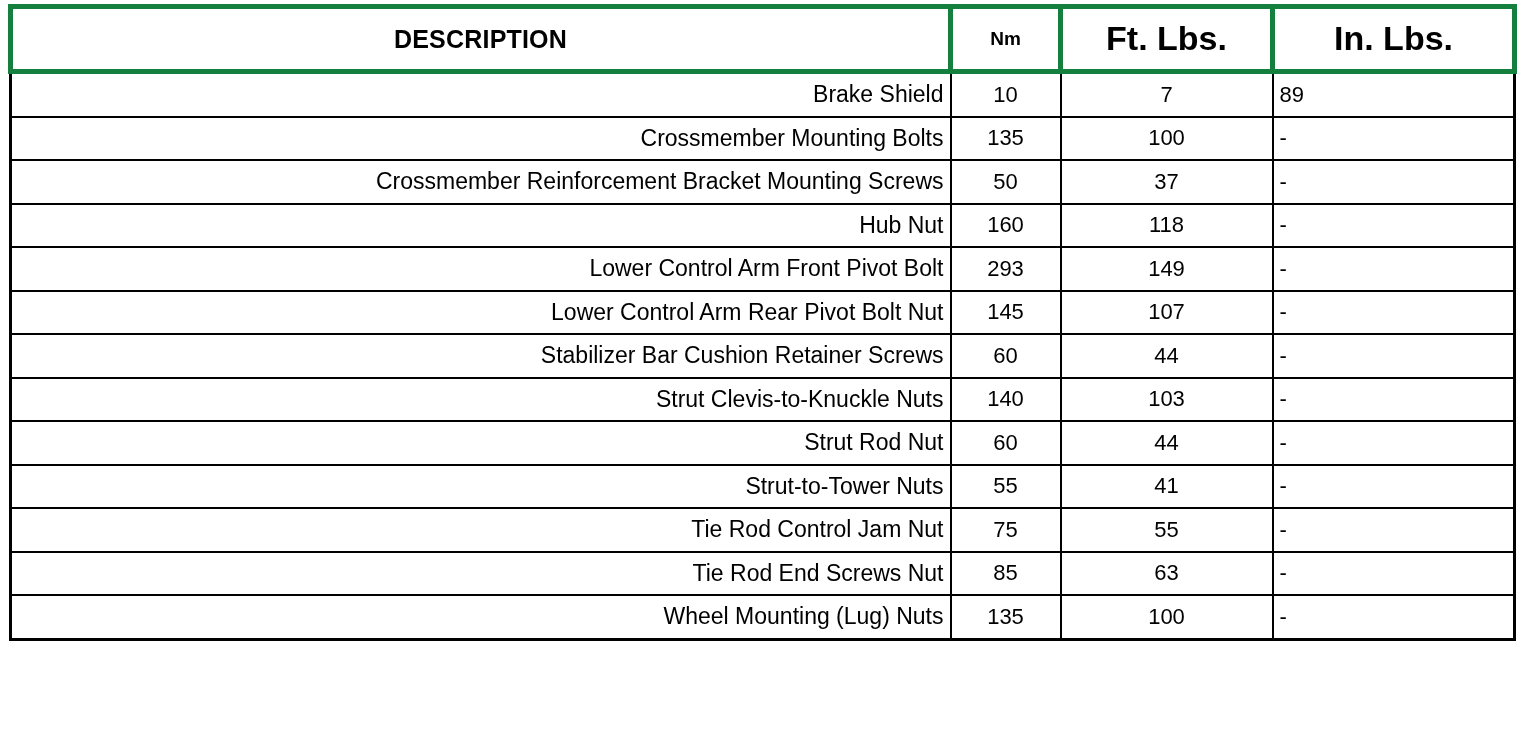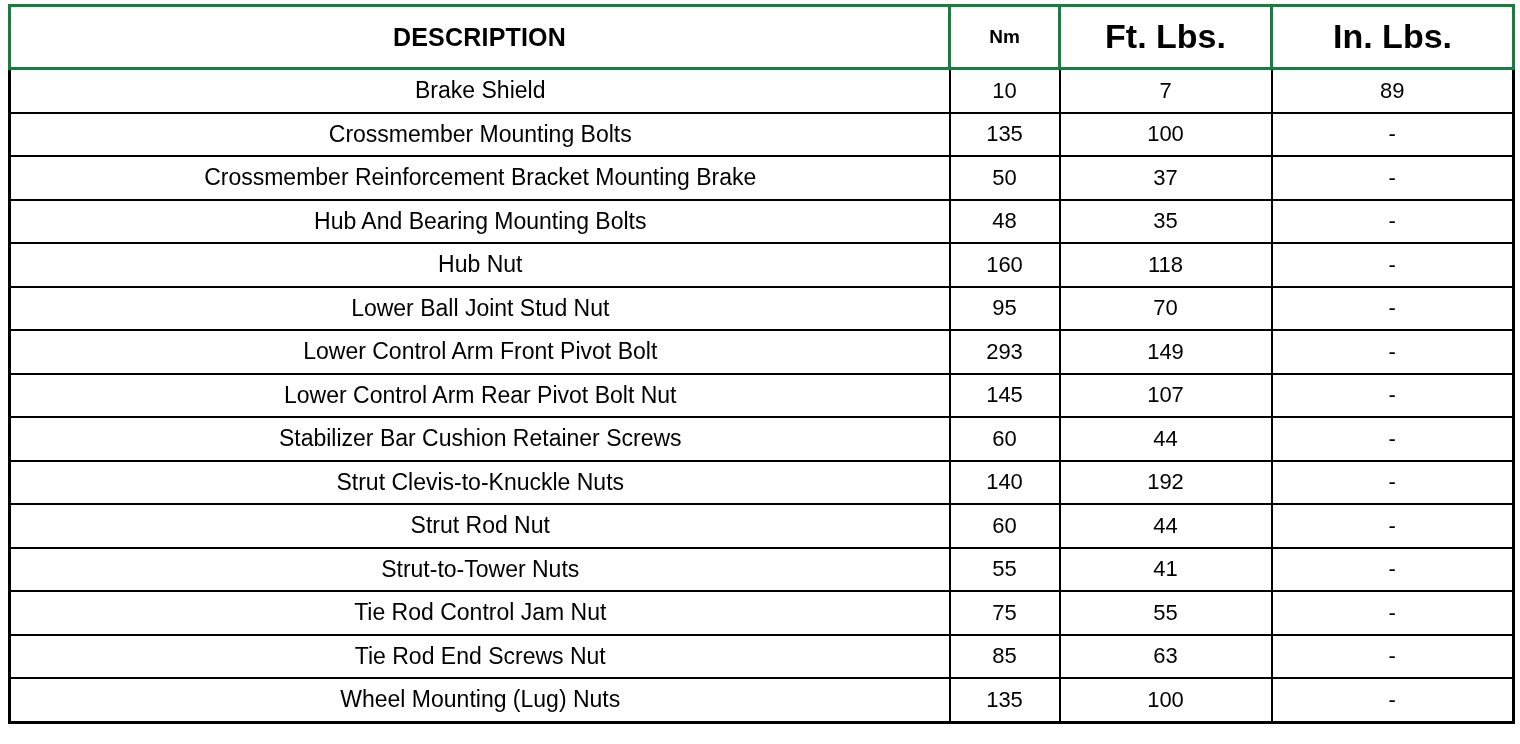--- a/index.html
+++ b/index.html
@@ -25,21 +25,21 @@
     width: 1504px;
     table-layout: fixed;
     border: 3px solid #000;
   }
   table.torque-table col.c-desc { width: 940px; }
   table.torque-table col.c-nm   { width: 110px; }
   table.torque-table col.c-ft   { width: 212px; }
   table.torque-table col.c-in   { width: 242px; }
 
   thead th {
-    border: 3px solid #15803d;
+    border: 5px solid #15803d;
     font-weight: bold;
     padding: 2px 4px;
     vertical-align: middle;
   }
   thead th.h-desc {
     text-align: center;
     font-size: 25px;
     letter-spacing: 0.2px;
     height: 56px;
   }
@@ -54,29 +54,28 @@
   }
 
   tbody td {
     border: 2px solid #000;
     height: 41.5px;
     padding: 0 6px;
     font-size: 23px;
     vertical-align: middle;
   }
   tbody td.desc {
-    text-align: center;
+    text-align: right;
     padding-left: 7px;
   }
   tbody td.num {
     text-align: center;
     font-size: 22px;
   }
   tbody td.dash {
-    text-align: center;
     font-size: 22px;
     border-radius: 19px;
   }
 </style>
 </head>
 <body>
 
 <div class="sheet">
   <table class="torque-table">
     <colgroup>
@@ -100,41 +99,29 @@
           <td class="num">7</td>
           <td class="dash">89</td>
         </tr>
         <tr>
           <td class="desc">Crossmember Mounting Bolts</td>
           <td class="num">135</td>
           <td class="num">100</td>
           <td class="dash">-</td>
         </tr>
         <tr>
-          <td class="desc">Crossmember Reinforcement Bracket Mounting Brake</td>
+          <td class="desc">Crossmember Reinforcement Bracket Mounting Screws</td>
           <td class="num">50</td>
           <td class="num">37</td>
-          <td class="dash">-</td>
-        </tr>
-        <tr>
-          <td class="desc">Hub And Bearing Mounting Bolts</td>
-          <td class="num">48</td>
-          <td class="num">35</td>
           <td class="dash">-</td>
         </tr>
         <tr>
           <td class="desc">Hub Nut</td>
           <td class="num">160</td>
           <td class="num">118</td>
-          <td class="dash">-</td>
-        </tr>
-        <tr>
-          <td class="desc">Lower Ball Joint Stud Nut</td>
-          <td class="num">95</td>
-          <td class="num">70</td>
           <td class="dash">-</td>
         </tr>
         <tr>
           <td class="desc">Lower Control Arm Front Pivot Bolt</td>
           <td class="num">293</td>
           <td class="num">149</td>
           <td class="dash">-</td>
         </tr>
         <tr>
           <td class="desc">Lower Control Arm Rear Pivot Bolt Nut</td>
@@ -144,21 +131,21 @@
         </tr>
         <tr>
           <td class="desc">Stabilizer Bar Cushion Retainer Screws</td>
           <td class="num">60</td>
           <td class="num">44</td>
           <td class="dash">-</td>
         </tr>
         <tr>
           <td class="desc">Strut Clevis-to-Knuckle Nuts</td>
           <td class="num">140</td>
-          <td class="num">192</td>
+          <td class="num">103</td>
           <td class="dash">-</td>
         </tr>
         <tr>
           <td class="desc">Strut Rod Nut</td>
           <td class="num">60</td>
           <td class="num">44</td>
           <td class="dash">-</td>
         </tr>
         <tr>
           <td class="desc">Strut-to-Tower Nuts</td>

